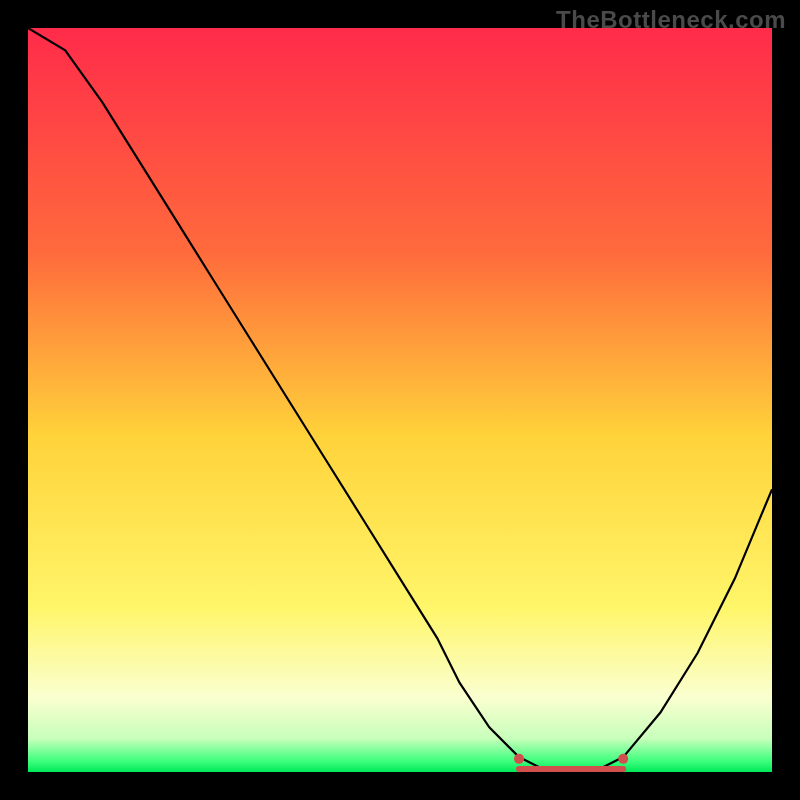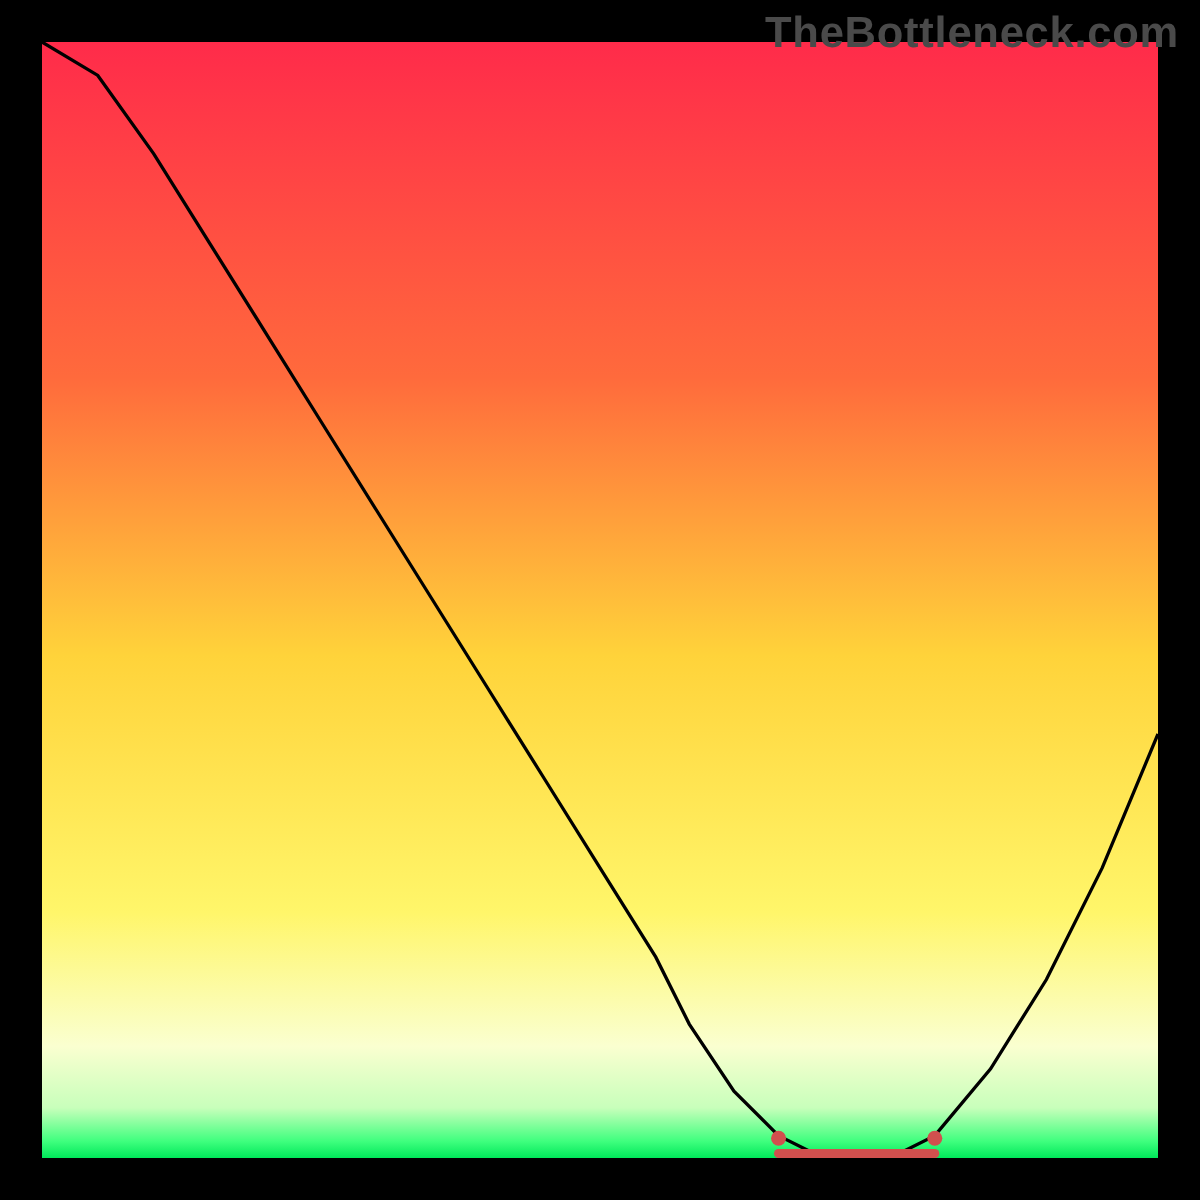--- a/index.html
+++ b/index.html
@@ -14,21 +14,21 @@
   .stage {
     position: relative;
     width: 800px;
     height: 800px;
   }
   .watermark {
     position: absolute;
     top: 6px;
     right: 14px;
     color: #4a4a4a;
-    font-size: 29px;
+    font-size: 24px;
     font-weight: 600;
     letter-spacing: 0.5px;
     z-index: 5;
     user-select: none;
   }
   svg { display: block; }
 </style>
 </head>
 <body>
 

